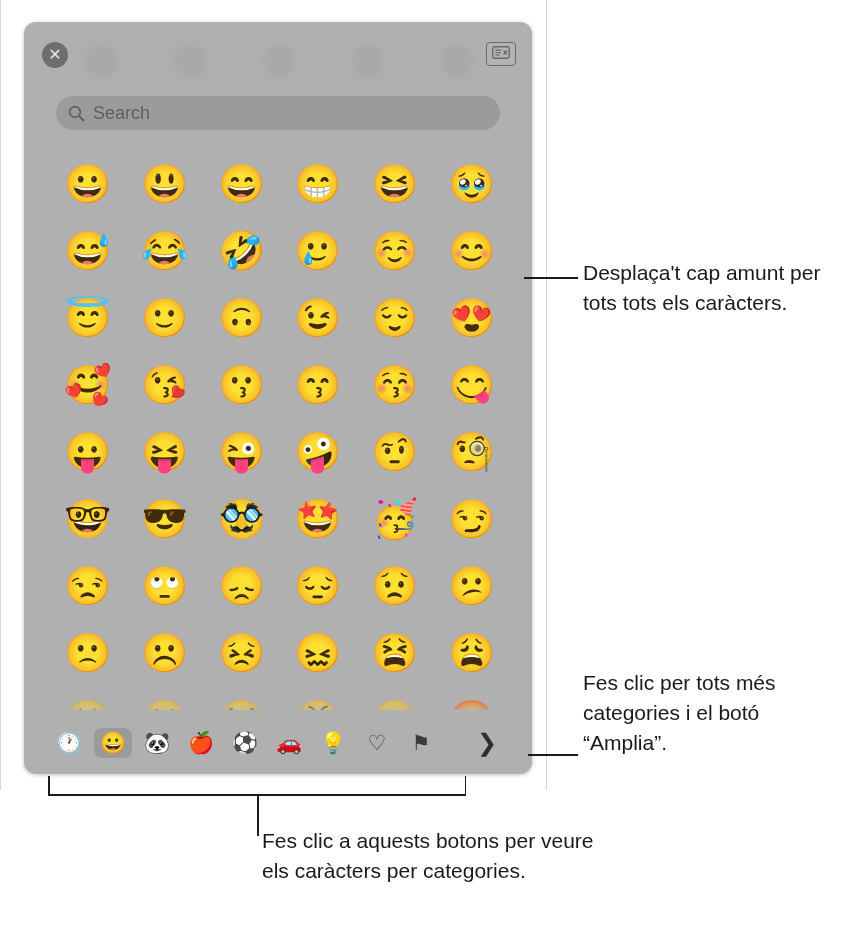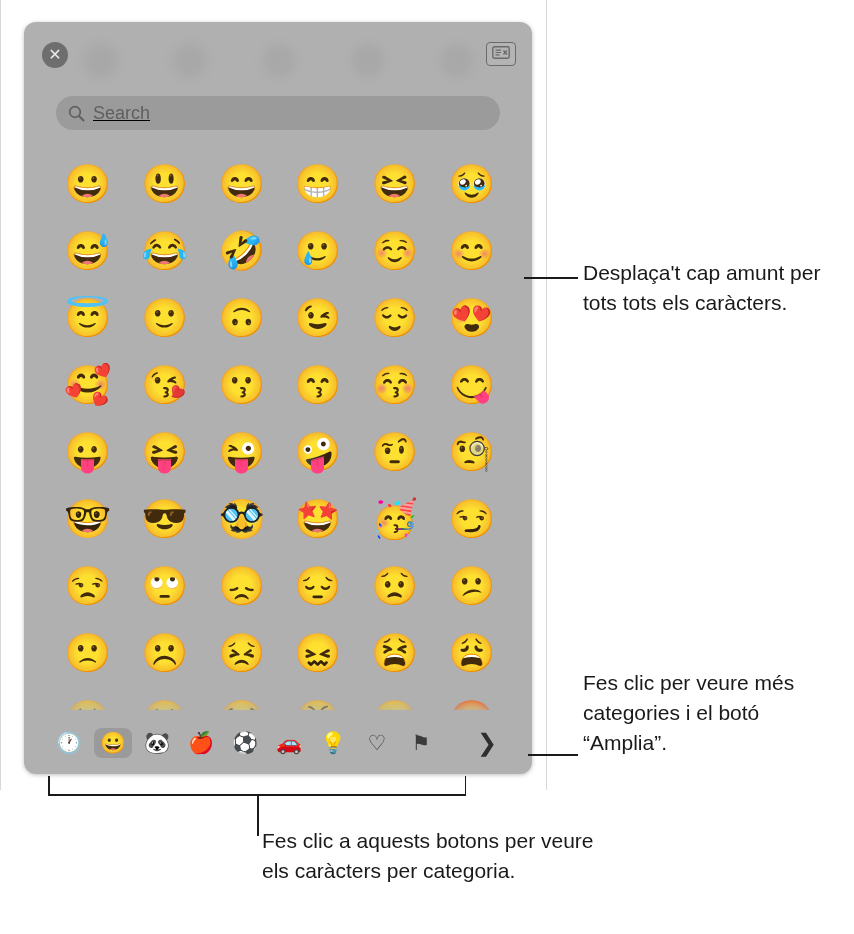--- a/index.html
+++ b/index.html
@@ -89,21 +89,20 @@
     top: 74px;
     left: 32px;
     width: 444px;
     height: 34px;
     background: #9b9b9b;
     border-radius: 17px;
     display: flex;
     align-items: center;
     padding: 0 12px;
     box-sizing: border-box;
-    text-decoration: underline;
   }
   .search-icon { margin-right: 8px; display:flex; align-items:center;}
   .search-text {
     color: #5f5f5f;
     font-size: 18px;
     font-family: "Liberation Sans", sans-serif;
   }
 
   
   .grid {
@@ -340,14 +339,14 @@
 <div class="line" id="line-cat-h"></div>
 
 <div id="bracket">
   <div class="b-h"></div>
     <div class="b-l"></div>
     <div class="b-r"></div>
     <div class="b-stem"></div>
 </div>
 
 <div class="callout" id="callout-scroll">Desplaça't cap amunt per tots tots els caràcters.</div>
-<div class="callout" id="callout-categories">Fes clic per veure més categories i el botó “Amplia”.</div>
-<div class="callout" id="callout-bottom">Fes clic a aquests botons per veure els caràcters per categoria.</div>
+<div class="callout" id="callout-categories">Fes clic per tots més categories i el botó “Amplia”.</div>
+<div class="callout" id="callout-bottom">Fes clic a aquests botons per veure els caràcters per categories.</div>
 
 </body></html>

